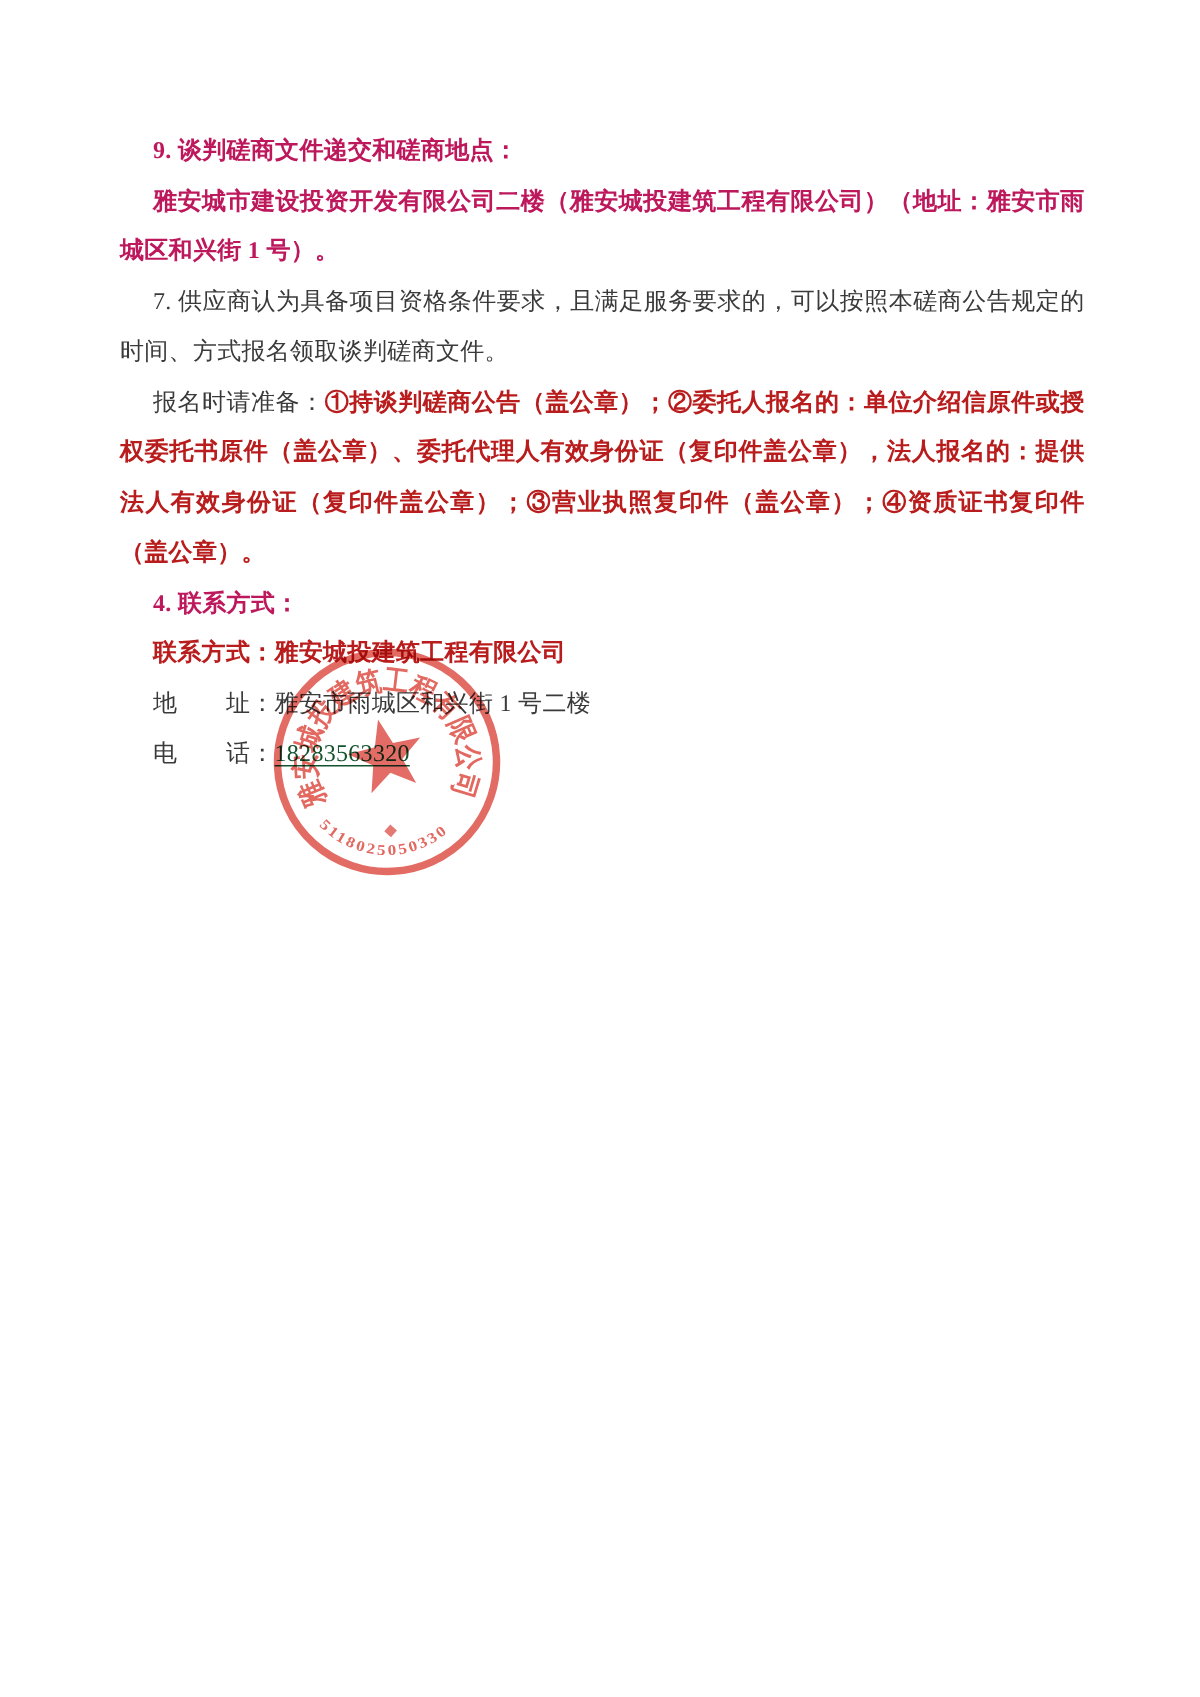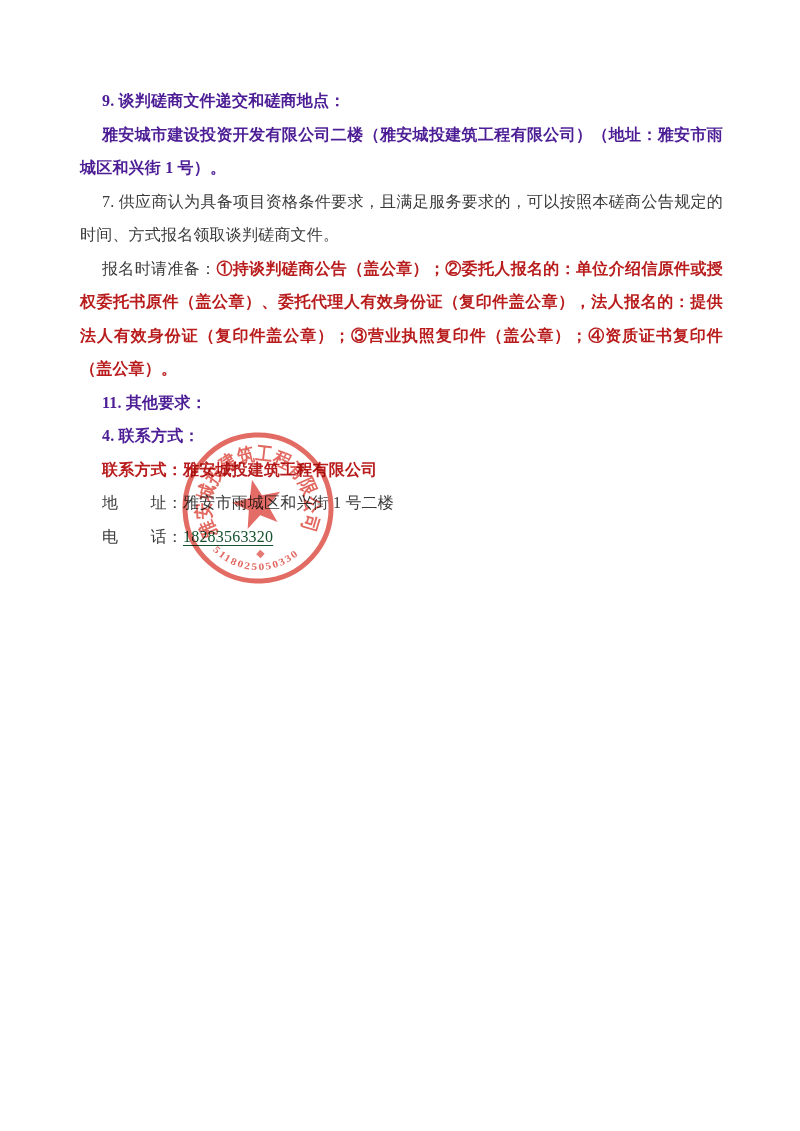--- a/index.html
+++ b/index.html
@@ -20,21 +20,21 @@
   .content p {
     margin: 0;
     font-size: 16px;
     line-height: 33.5px;
     text-align: justify;
     color: #3a3a3a;
     text-indent: 22px;
     letter-spacing: 0.2px;
   }
   .b { font-weight: bold; color: #b91c1c; }
-  p.b { font-weight: bold; color: #4c1d95; }
+  p.b { font-weight: bold; color: #be185d; }
   .u {
     text-decoration: underline;
     text-underline-offset: 3px;
     text-decoration-thickness: 1px;
     color: #14532d;
   }
   .seal {
     position: absolute;
     left: 181px;
     top: 426px;
@@ -56,21 +56,20 @@
   <div class="content">
 
     <p class="b">9. 谈判磋商文件递交和磋商地点：</p>
 
     <p class="b">雅安城市建设投资开发有限公司二楼（雅安城投建筑工程有限公司）（地址：雅安市雨城区和兴街 1 号）。</p>
 
     <p>7. 供应商认为具备项目资格条件要求，且满足服务要求的，可以按照本磋商公告规定的时间、方式报名领取谈判磋商文件。</p>
 
     <p><span>报名时请准备：</span><span class="b">①持谈判磋商公告（盖公章）；②委托人报名的：单位介绍信原件或授权委托书原件（盖公章）、委托代理人有效身份证（复印件盖公章），法人报名的：提供法人有效身份证（复印件盖公章）；③营业执照复印件（盖公章）；④资质证书复印件（盖公章）。</span></p>
 
-    <p class="b">11. 其他要求：</p>
 
 
     <p class="b">4. 联系方式：</p>
 
     <p><span class="b">联系方式：</span><span class="b">雅安城投建筑工程有限公司</span></p>
 
     <p><span>地　　址：</span><span>雅安市雨城区和兴街 1 号二楼</span></p>
 
     <p><span>电　　话：</span><span class="u">18283563320</span></p>
 

